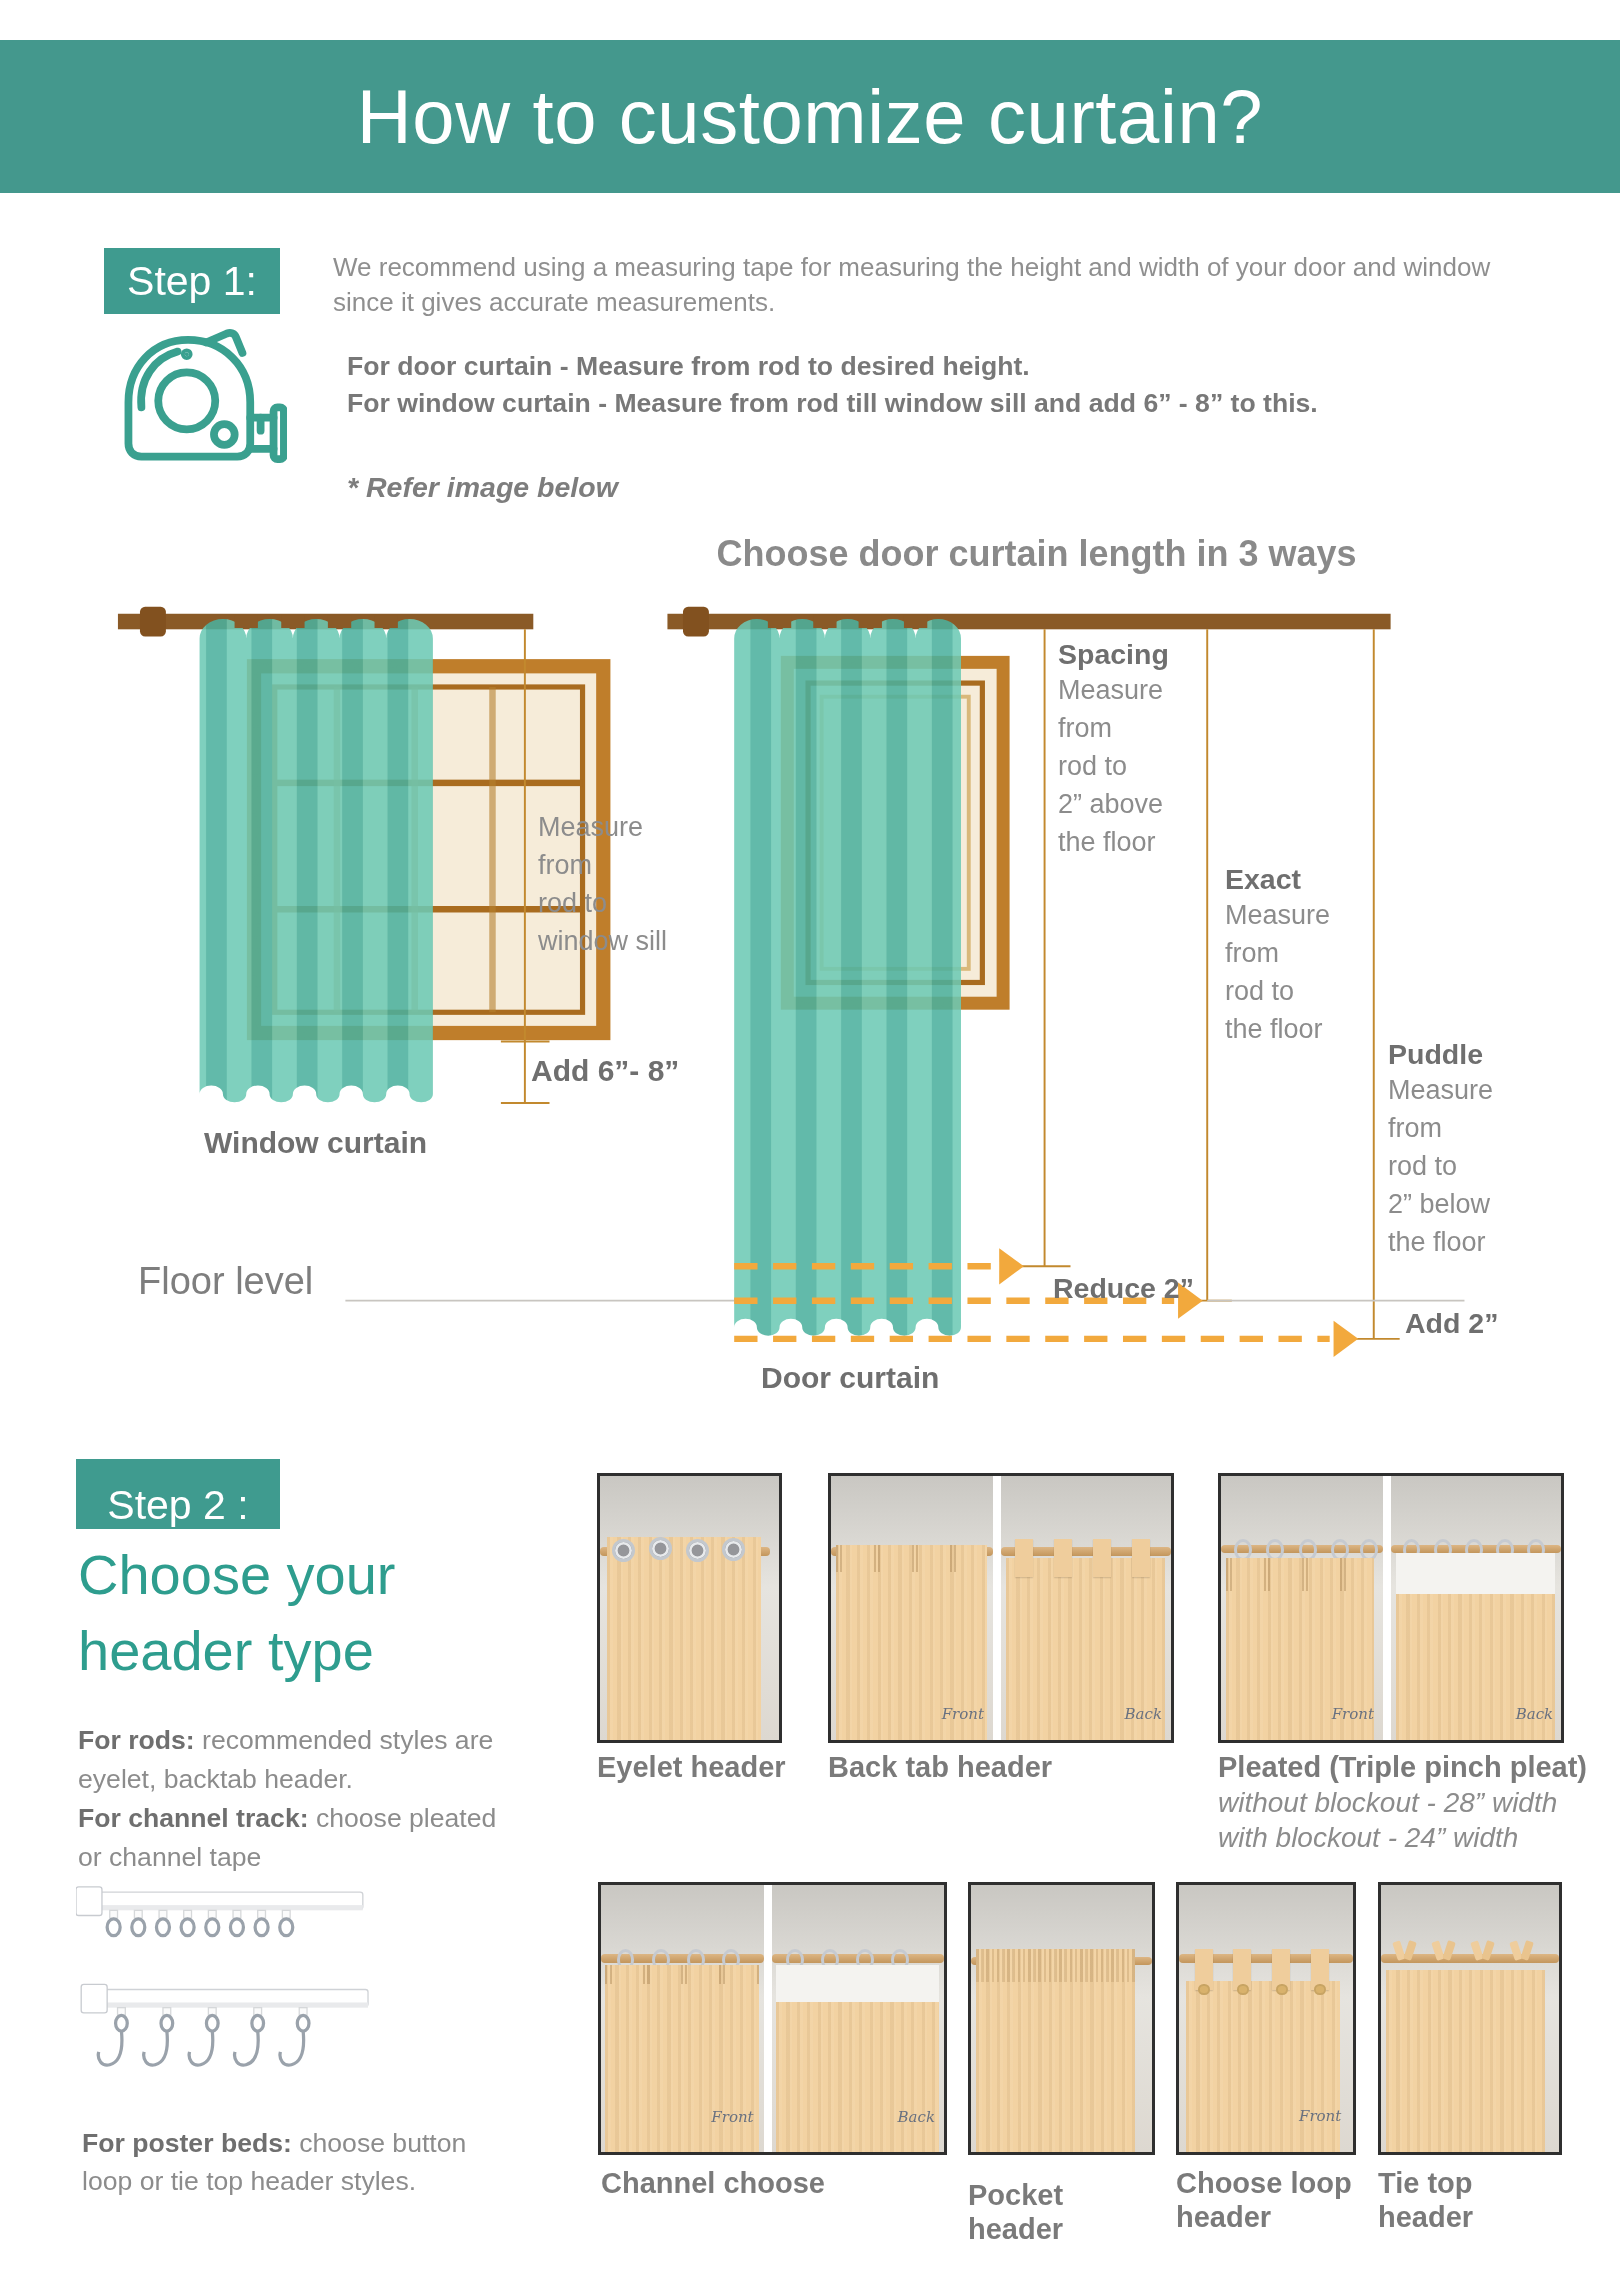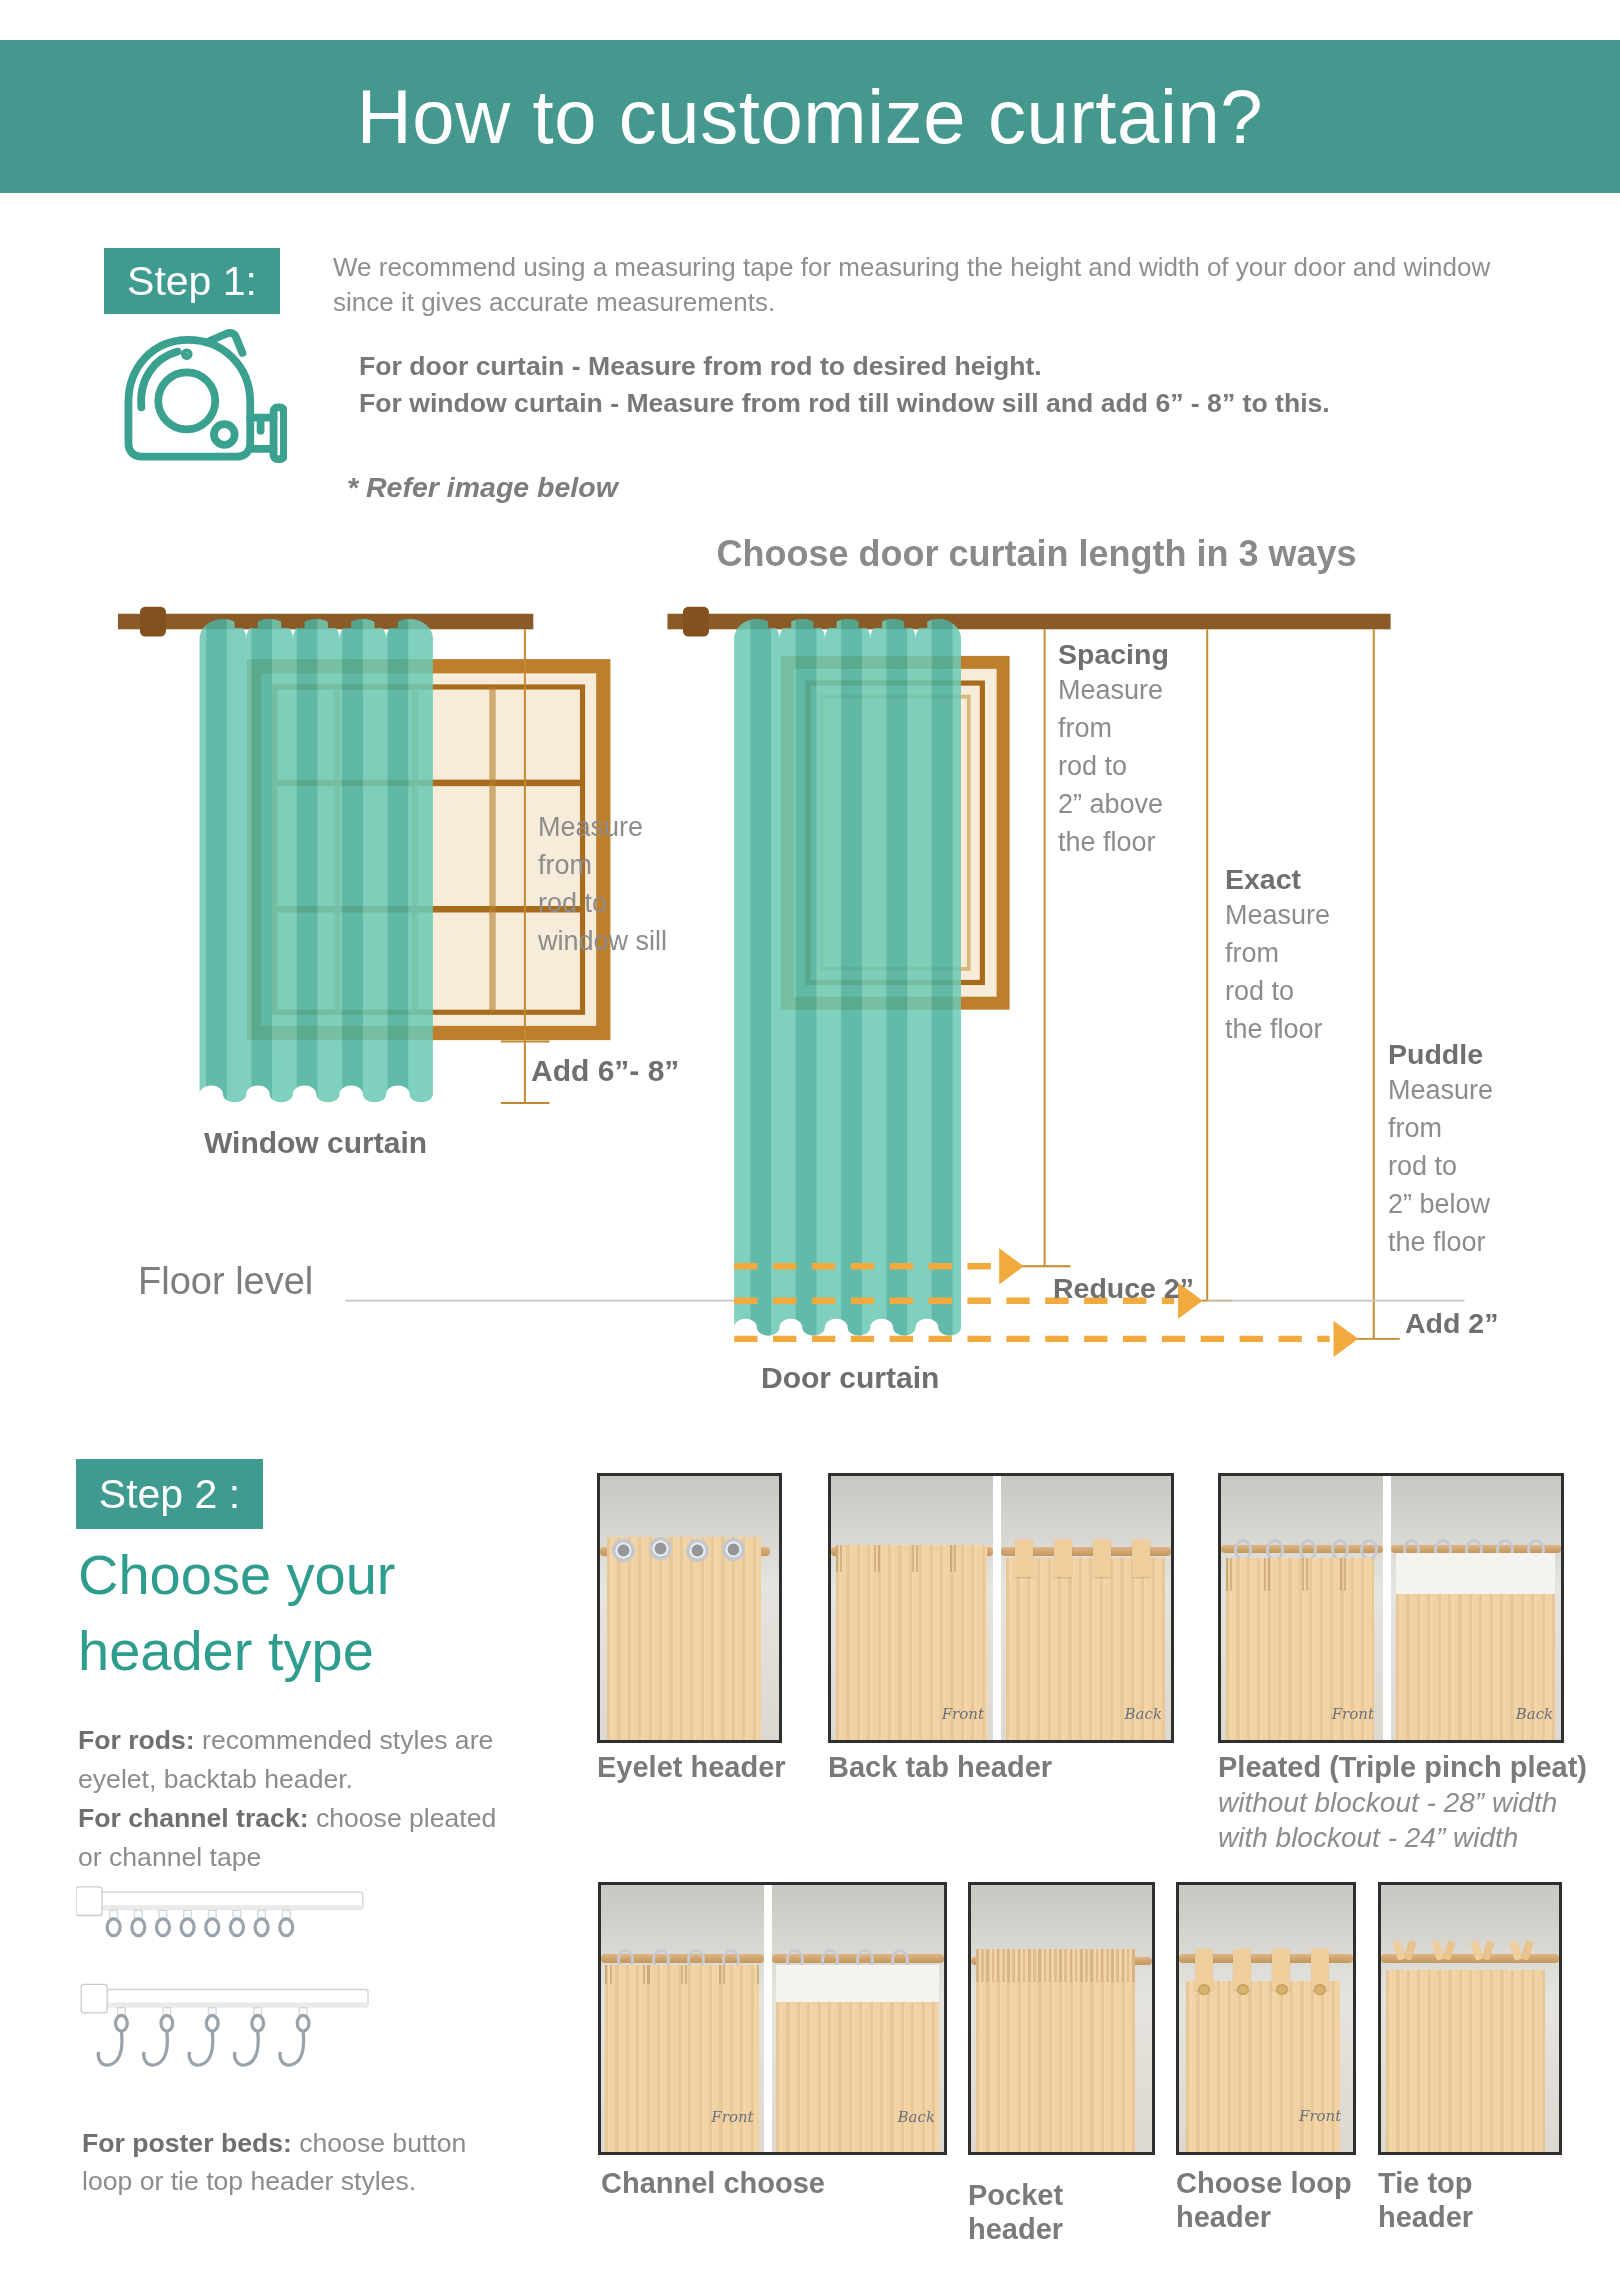--- a/index.html
+++ b/index.html
@@ -6,23 +6,23 @@
   #page{position:relative;width:1620px;height:2295px;background:#ffffff;overflow:hidden;
         font-family:"Liberation Sans",sans-serif;}
   .abs{position:absolute;}
   .nowrap{white-space:nowrap;}
   
   .banner{left:0;top:40px;width:1620px;height:153px;background:#44988d;display:flex;align-items:center;justify-content:center;}
   .banner-title{color:#ffffff;font-size:76px;font-weight:400;letter-spacing:0.6px;}
   
   .badge{background:#3f9b8f;color:#fff;display:flex;align-items:center;justify-content:center;font-weight:400;}
   .step1-badge{left:104px;top:248px;width:176px;height:66px;font-size:41px;}
-  .step2-badge{left:76px;top:1459px;width:187px;height:70px;font-size:41px;}
+  .step2-badge{left:76px;top:1459px;width:204px;height:70px;font-size:41px;align-items:flex-end;}
   .intro{left:333px;top:250px;width:1160px;font-size:26px;line-height:35px;color:#8f8f8f;}
-  .boldline{left:359px;font-size:26.6px;font-weight:700;color:#787878;}
+  .boldline{left:347px;font-size:26.6px;font-weight:700;color:#787878;}
   .note{left:347px;top:471px;font-size:28.5px;font-weight:700;font-style:italic;color:#7d7d7d;}
   .diagram-heading{left:680px;top:533px;width:713px;text-align:center;font-size:36px;font-weight:700;color:#8a8a8a;}
   
   .mline{font-size:27px;line-height:38px;color:#8c8c8c;}
   .mtitle{font-size:28.5px;font-weight:700;color:#6f6f6f;}
   .floor-label{left:138px;top:1260px;font-size:38px;color:#7e7e7e;}
   .capt{font-size:30px;font-weight:700;color:#6f6f6f;}
   
   .step2-heading{left:78px;top:1537px;font-size:56px;line-height:76px;color:#2e9d8e;font-weight:400;}
   .s2para{left:78px;top:1721px;width:436px;font-size:26.6px;line-height:39px;color:#8c8c8c;}

